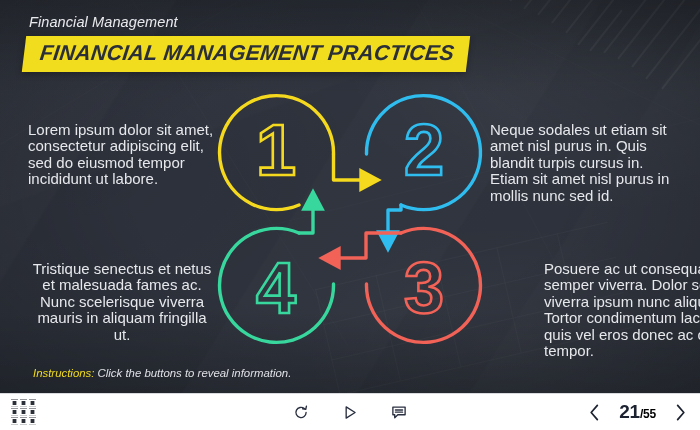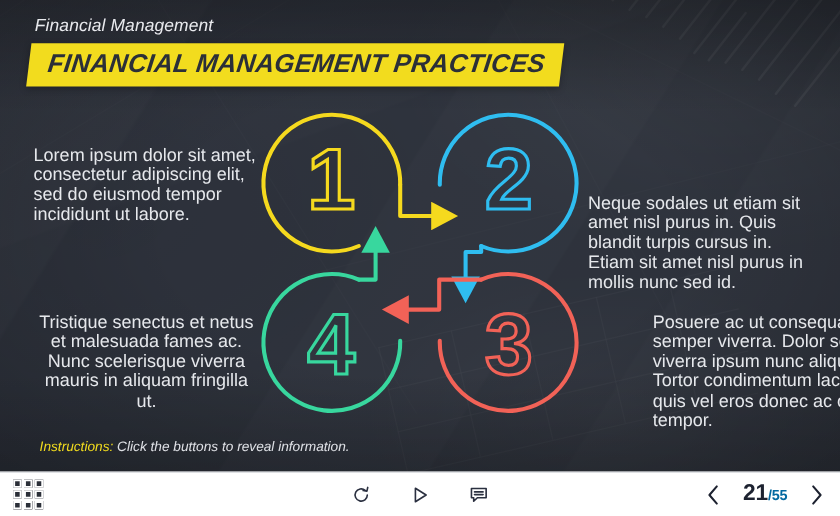--- a/index.html
+++ b/index.html
@@ -77,21 +77,21 @@
   }
 
   
   .txt {
     position:absolute;
     color:#e6e8ec; font-size:15px; line-height:16.4px;
     width:188px;
   }
   .txt.tl { left:28px; top:122px; }
   .txt.bl { left:28px; top:261px;text-align:center; }
-  .txt.tr { left:490px; top:122px; width:190px;margin-top:40px; }
+  .txt.tr { left:490px; top:122px; width:190px; }
   .txt.br { left:500px; top:261px; width:190px;margin-left:44px; }
 
   
   .diagram { position:absolute; left:215px; top:88px; width:270px; height:262px; }
   .diagram svg { display:block; }
   .num {
     font-family:"Liberation Sans", sans-serif;
     font-weight:bold; font-size:72px;
     fill:none; stroke-width:2.6;
     paint-order:stroke;
@@ -111,21 +111,21 @@
     background:#ffffff;
     border-top:1px solid #d8dade;
     display:flex; align-items:center;
   }
   .nav-grid { position:absolute; left:11px; top:50%; transform:translateY(-50%); display:grid; grid-template-columns:repeat(3,7px); grid-gap:2px; }
   .nav-grid i { width:7px; height:7px; background:#2b2f38; box-shadow:inset 0 0 0 1.6px #fff; }
   .nav-center { position:absolute; left:50%; transform:translateX(-50%); display:flex; gap:32px; align-items:center; }
   .nav-right { position:absolute; right:12px; display:flex; gap:17px; align-items:center; }
   .nav-ico { color:#2b3040; display:flex; align-items:center; justify-content:center; cursor:pointer; }
   .pg { color:#1d2230; font-size:19px; font-weight:bold; letter-spacing:-.2px; }
-  .pg small { font-size:12px; font-weight:bold; color:#0369a1;margin-top:44px; }
+  .pg small { font-size:12px; font-weight:bold; color:#000000;margin-top:44px; }
 </style>
 </head>
 <body>
 
 <div class="slide">
 
   <div class="bg-photo"></div>
 
   <div class="bg-lines">
     <i style="left:-40px;  top:40px;  width:420px; height:1px; transform:rotate(-34deg);"></i>

